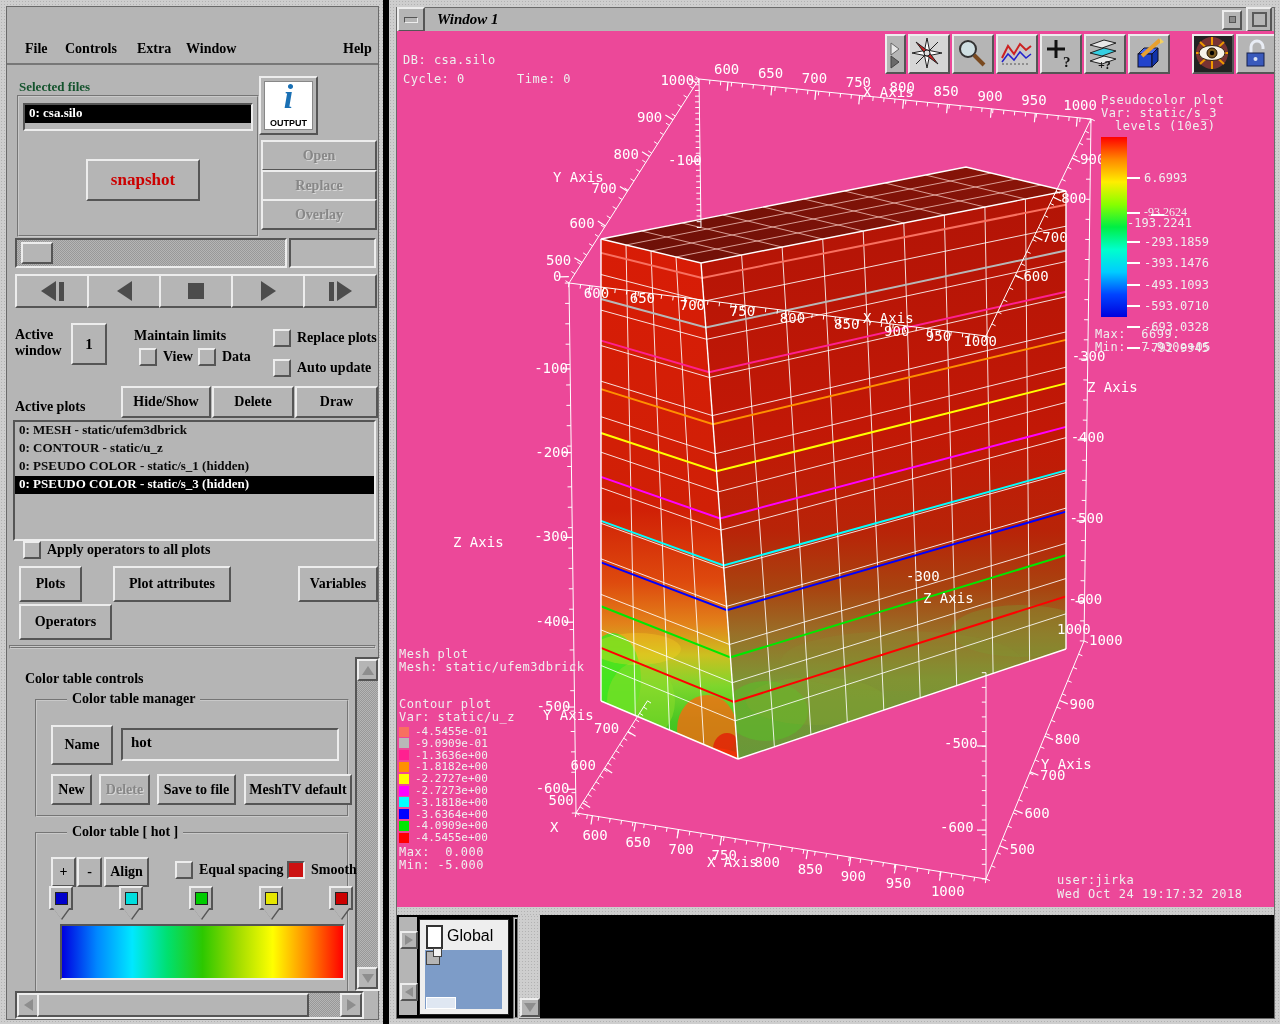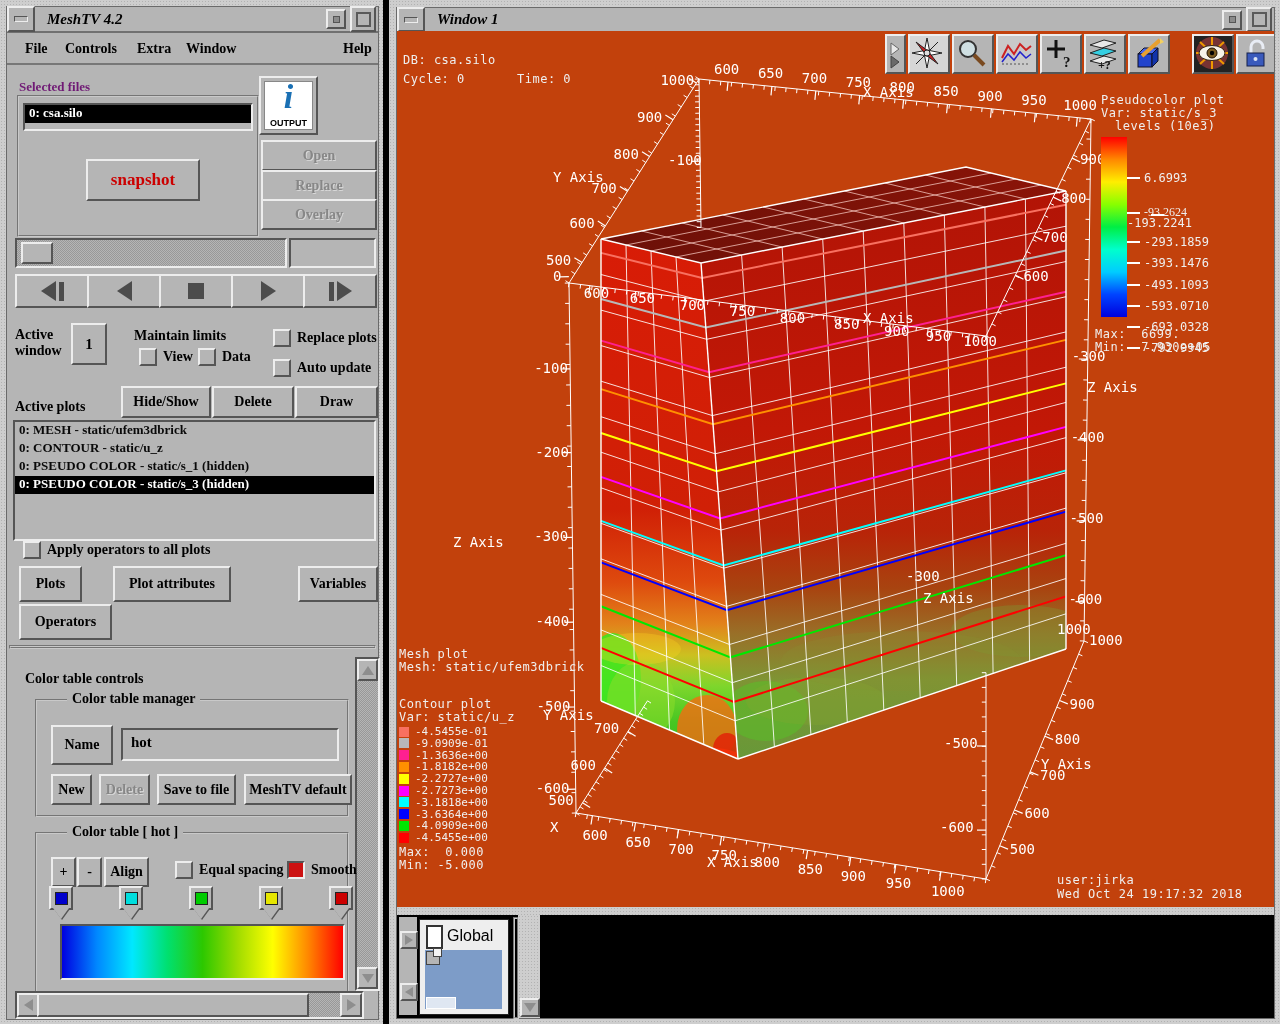--- a/index.html
+++ b/index.html
@@ -13,21 +13,21 @@
   .stipple{background-color:#cecece;background-image:radial-gradient(#b2b2b2 1px,transparent 1px);background-size:3px 3px;}
   .dither{background-image:conic-gradient(#989898 0 25%,#b5b5b5 0 50%,#989898 0 75%,#b5b5b5 0);background-size:2px 2px;}
   .win-inner{background:#b5b5b5;border:1px solid #6a6a6a;}
   .titlebar{background:#b5b5b5;border-bottom:2px solid #707070;display:flex;align-items:center;}
   .title{font:bold italic 15px "Liberation Serif",serif;color:#000;flex:1;padding-left:12px;}
   .tbtn{background:#b5b5b5;border:2px solid;border-color:#ededed #555 #555 #ededed;display:flex;align-items:center;justify-content:center;}
   .dash{width:12px;height:4px;background:#b5b5b5;border:1px solid;border-color:#555 #ededed #ededed #555;}
   .dotg{width:5px;height:5px;background:#8a8a8a;border:1px solid #555;}
   .sqg{width:11px;height:11px;border:2px solid #5a5a5a;background:#b5b5b5;}
   .menu{font:bold 14px "Liberation Serif",serif;color:#000;position:absolute;top:8px;}
-  .lbl{font:bold 13px "Liberation Serif",serif;color:#701a75;}
+  .lbl{font:bold 13px "Liberation Serif",serif;color:#14532d;}
   .lbl14{font:bold 14px "Liberation Serif",serif;color:#000;}
   .btn{display:flex;align-items:center;justify-content:center;font:bold 14px "Liberation Serif",serif;color:#000;
        background:#b5b5b5;border:2px solid;border-color:#ededed #555 #555 #ededed;cursor:default;}
   .btn.dis{color:#878787;text-shadow:1px 1px 0 #d8d8d8;}
   .listbox{background:#b5b5b5;}
   .lrow{height:18px;line-height:18px;padding-left:4px;font:bold 13px "Liberation Serif",serif;color:#0a0a0a;white-space:nowrap;overflow:hidden;}
   .lrow.sel{background:#000;color:#fff;}
   .cbrow{position:absolute;display:flex;align-items:center;gap:6px;}
   .cb{width:14px;height:14px;background:#b5b5b5;border:2px solid;border-color:#ededed #555 #555 #ededed;}
   .cb.checked{border-color:#555 #ededed #ededed #555;background:#cc1111;}
@@ -53,32 +53,20 @@
   .grouplabel{position:absolute;background:#b5b5b5;padding:0 5px;font:bold 14px "Liberation Serif",serif;color:#000;}
 </style>
 </head>
 <body>
 
 <div id="root">
 
   <div class="abs stipple" id="lwin" style="left:0;top:0;width:383px;height:1024px;">
     <div class="abs win-inner" style="left:6px;top:6px;width:371px;height:1012px;">
 
-      <div class="titlebar abs" style="left:0;top:0;width:371px;height:24px;">
-        <div class="tbtn" style="width:24px;height:22px;">
-            <div class="dash"></div>
-          </div>
-        <div class="title">MeshTV 4.2</div>
-        <div class="tbtn" style="width:16px;height:16px;margin-right:4px;">
-            <div class="dotg"></div>
-          </div>
-        <div class="tbtn" style="width:22px;height:22px;margin-right:2px;">
-            <div class="sqg"></div>
-          </div>
-      </div>
 
       <div class="abs" style="left:0;top:26px;width:371px;height:30px;border-bottom:2px solid #777;">
         <span class="menu" style="left:18px;">File</span>
         <span class="menu" style="left:58px;">Controls</span>
         <span class="menu" style="left:130px;">Extra</span>
         <span class="menu" style="left:179px;">Window</span>
         <span class="menu" style="left:336px;">Help</span>
       </div>
 
       <div class="abs lbl" style="left:12px;top:72px;">Selected files</div>
@@ -294,21 +282,21 @@
           </div>
         <div class="title">Window 1</div>
         <div class="tbtn" style="width:16px;height:16px;margin-right:4px;">
             <div class="dotg"></div>
           </div>
         <div class="tbtn" style="width:22px;height:21px;margin-right:2px;">
             <div class="sqg"></div>
           </div>
       </div>
 
-      <div class="abs" style="left:0;top:23px;width:877px;height:876px;background:#c2410c;overflow:hidden;" id="viewport">
+      <div class="abs" style="left:0;top:23px;width:877px;height:876px;background:#ec4899;overflow:hidden;" id="viewport">
         <div id="scene" class="abs" style="left:0;top:0;width:877px;height:876px;"><svg width="877" height="876" viewBox="396 30 877 876" xmlns="http://www.w3.org/2000/svg">
               <defs>
                 <linearGradient id="gT" x1="0" y1="0" x2="1" y2="0">
                   <stop offset="0" stop-color="#6b1008"></stop>
                   <stop offset="1" stop-color="#8c1408"></stop>
                 </linearGradient>
                 <linearGradient id="gL" x1="0" y1="0" x2="0" y2="1">
                   <stop offset="0" stop-color="#d81c06"></stop>
                   <stop offset=".52" stop-color="#d02006"></stop>
                   <stop offset=".66" stop-color="#de4a0e"></stop>

